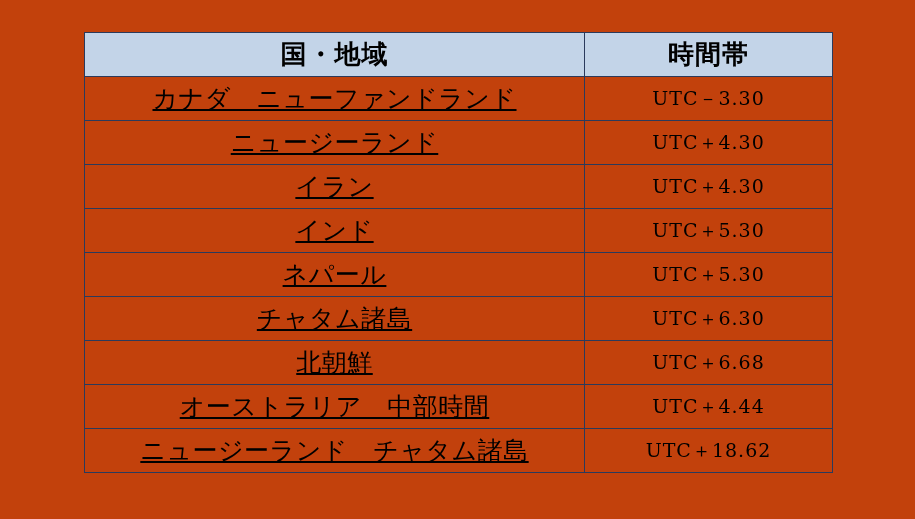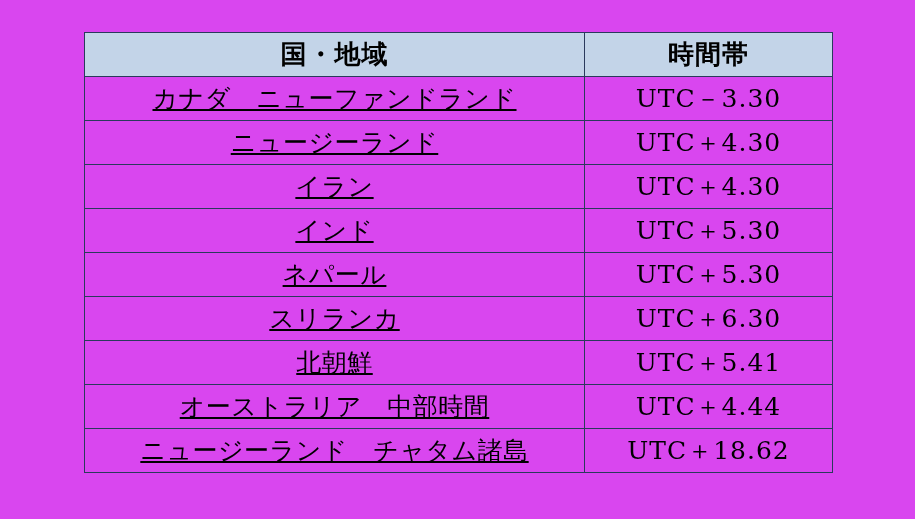--- a/index.html
+++ b/index.html
@@ -10,21 +10,21 @@
     width: 915px;
     height: 519px;
     background: #ffffff;
     font-family: "Liberation Sans", sans-serif;
     overflow: hidden;
   }
   .page {
     position: relative;
     width: 915px;
     height: 519px;
-    background: #d946ef;
+    background: #c2410c;
   }
   .table-wrap {
     position: absolute;
     left: 84px;
     top: 32px;
     width: 748px;
   }
   table.tz-table {
     border-collapse: collapse;
     width: 748px;
@@ -53,21 +53,21 @@
     letter-spacing: 1px;
   }
   table.tz-table tbody td.region {
     font-family: "DejaVu Sans", sans-serif;
     font-size: 25px;
     letter-spacing: 0.5px;
     text-decoration: underline;
   }
   table.tz-table tbody td.offset {
     font-family: "DejaVu Serif", serif;
-    font-size: 25px;
+    font-size: 19px;
     letter-spacing: 1px;
     text-align: center;
   }
 </style>
 </head>
 <body>
 
 <div class="page">
   <div class="table-wrap">
     <table class="tz-table">
@@ -96,26 +96,26 @@
         </tr>
         <tr>
           <td class="region">インド</td>
           <td class="offset">UTC＋5.30</td>
         </tr>
         <tr>
           <td class="region">ネパール</td>
           <td class="offset">UTC＋5.30</td>
         </tr>
         <tr>
-          <td class="region">スリランカ</td>
+          <td class="region">チャタム諸島</td>
           <td class="offset">UTC＋6.30</td>
         </tr>
         <tr>
           <td class="region">北朝鮮</td>
-          <td class="offset">UTC＋5.41</td>
+          <td class="offset">UTC＋6.68</td>
         </tr>
         <tr>
           <td class="region">オーストラリア　中部時間</td>
           <td class="offset">UTC＋4.44</td>
         </tr>
         <tr>
           <td class="region">ニュージーランド　チャタム諸島</td>
           <td class="offset">UTC＋18.62</td>
         </tr>
       </tbody>

